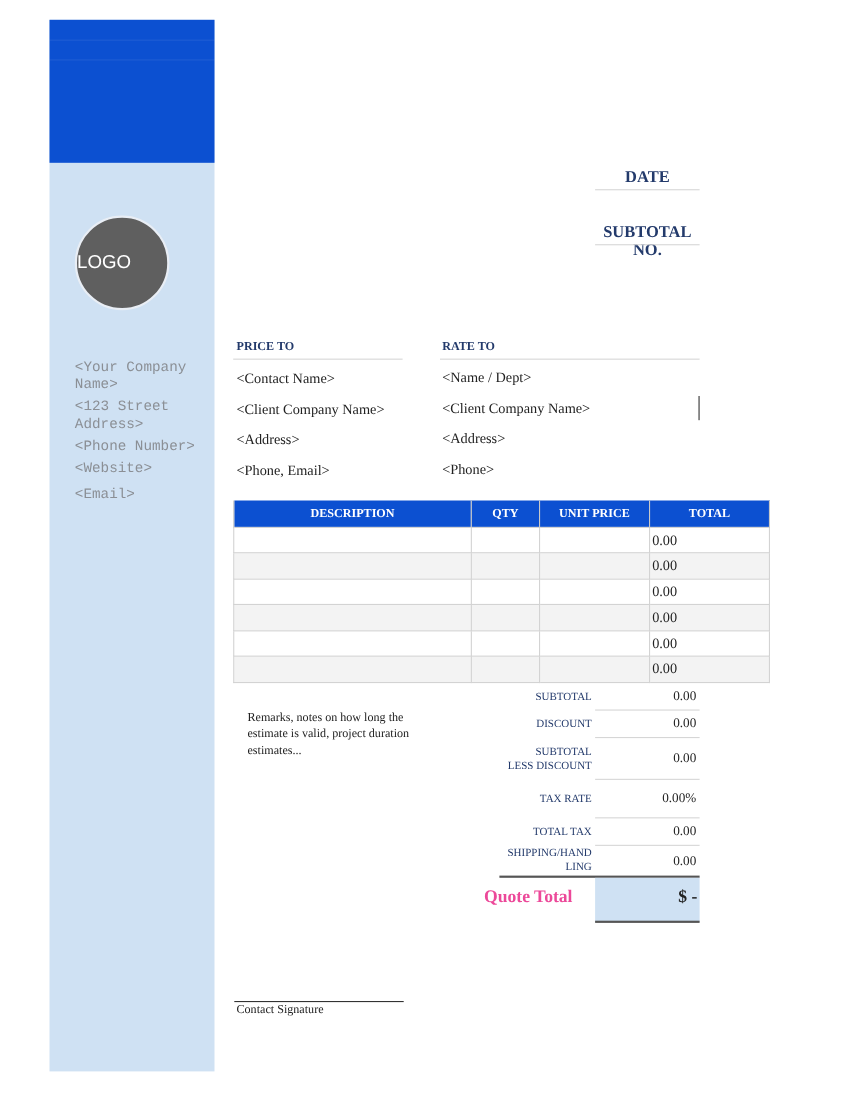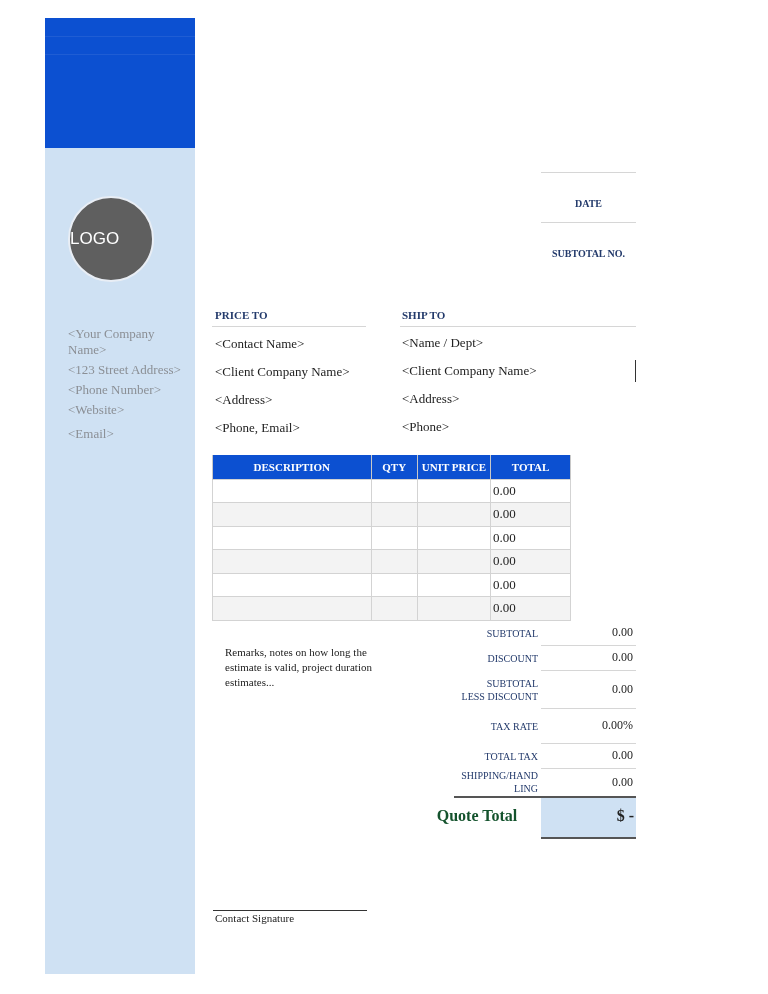--- a/index.html
+++ b/index.html
@@ -7,46 +7,46 @@
   body { position: relative; font-family: "Liberation Serif", "DejaVu Serif", serif; color: #222; }
 
   .sidebar { position: absolute; left: 45px; top: 18px; width: 150px; height: 956px; background: #cfe1f3; }
   .sidebar-head { position: absolute; left: 0; top: 0; width: 150px; height: 130px; background: #0c50d1; }
   .sidebar-head .stripe { position: absolute; left: 0; width: 150px; height: 1px; background: rgba(255,255,255,0.08); }
   .sidebar-title { position: absolute; left: 0; top: 68px; width: 150px; text-align: center; color: #ffffff; font-size: 22px; letter-spacing: 0.2px; }
 
   .logo { position: absolute; left: 23px; top: 178px; width: 86px; height: 86px; border-radius: 50%; background: #5f5f5f; border: 2px solid #e9eef5; display: flex; align-items: center; }
   .logo span { color: #ffffff; font-family: "Liberation Sans", "DejaVu Sans", sans-serif; font-size: 17px; }
 
-  .company { position: absolute; left: 23px; top: 308px; width: 125px; color: #8b8f95; font-size: 13px; line-height: 16px; }
+  .company { position: absolute; left: 23px; top: 308px; width: 125px; color: #8b8f95; font-size: 13px; line-height: 16px; font-family: Liberation Mono, monospace; }
   .company div { margin-bottom: 4px; }
   .company .email { margin-top: 8px; }
 
-  .meta-label { position: absolute; left: 541px; width: 95px; text-align: center; color: #233a6b; font-weight: bold; font-size: 10px; margin-top: 45px; }
+  .meta-label { position: absolute; left: 541px; width: 95px; text-align: center; color: #233a6b; font-weight: bold; font-size: 15px; }
   .meta-line { position: absolute; left: 541px; width: 95px; height: 1px; background: #d6d6d6; }
 
   .addr-head { position: absolute; color: #233a6b; font-weight: bold; font-size: 11px; }
   .addr-line { position: absolute; height: 1px; background: #d6d6d6; }
   .addr-item { position: absolute; font-size: 13px; color: #222; }
   .cursor { position: absolute; left: 635px; top: 360px; width: 1px; height: 22px; background: #333; }
 
-  table.items { position: absolute; left: 212px; top: 455px; width: 359px; border-collapse: collapse; }
+  table.items { position: absolute; left: 212px; top: 455px; width: 488px; border-collapse: collapse; }
   table.items th { background: #0c50d1; color: #ffffff; font-size: 11px; font-weight: bold; height: 24px; text-align: center; border: 1px solid #c8c8c8; border-top: none; border-bottom: none; }
   table.items td { height: 23.5px; border: 1px solid #d3d3d3; font-size: 13px; padding-left: 2px; }
   table.items tr.alt td { background: #f3f3f3; }
 
   .remarks { position: absolute; left: 215px; top: 645px; width: 160px; font-size: 11px; line-height: 15px; color: #222; margin-left: 10px; }
 
   .sum-label { position: absolute; left: 440px; width: 98px; text-align: right; color: #233a6b; font-weight: normal; font-size: 10px; line-height: 13px; }
   .sum-value { position: absolute; left: 541px; width: 92px; text-align: right; font-size: 12px; color: #222; }
   .sum-line { position: absolute; left: 541px; width: 95px; height: 1px; background: #d6d6d6; }
 
   .quote-line-top { position: absolute; left: 454px; top: 796px; width: 182px; height: 2px; background: #555; }
   .quote-box { position: absolute; left: 541px; top: 798px; width: 95px; height: 40px; background: #cfe1f3; }
-  .quote-label { position: absolute; left: 428px; top: 807px; width: 98px; text-align: center; color: #14532d; font-weight: bold; font-size: 16px; }
+  .quote-label { position: absolute; left: 440px; top: 807px; width: 98px; text-align: left; color: #ec4899; font-weight: bold; font-size: 16px; }
   .quote-value { position: absolute; left: 541px; top: 807px; width: 93px; text-align: right; color: #222; font-weight: bold; font-size: 16px; }
   .quote-line-bot { position: absolute; left: 541px; top: 837px; width: 95px; height: 2px; background: #555; }
 
   .sig-line { position: absolute; left: 213px; top: 910px; width: 154px; height: 1px; background: #333; }
   .sig-label { position: absolute; left: 215px; top: 912px; font-size: 11px; color: #222; }
 </style>
 </head>
 <body>
 
 <div class="sidebar">
@@ -71,21 +71,21 @@
 <div class="meta-label" style="top:203px">SUBTOTAL NO.</div>
 <div class="meta-line" style="top:222px"></div>
 
 <div class="addr-head" style="left:215px; top:309px">PRICE TO</div>
 <div class="addr-line" style="left:212px; top:326px; width:154px"></div>
 <div class="addr-item" style="left:215px; top:336px">&lt;Contact Name&gt;</div>
 <div class="addr-item" style="left:215px; top:364px">&lt;Client Company Name&gt;</div>
 <div class="addr-item" style="left:215px; top:392px">&lt;Address&gt;</div>
 <div class="addr-item" style="left:215px; top:420px">&lt;Phone, Email&gt;</div>
 
-<div class="addr-head" style="left:402px; top:309px">SHIP TO</div>
+<div class="addr-head" style="left:402px; top:309px">RATE TO</div>
 <div class="addr-line" style="left:400px; top:326px; width:236px"></div>
 <div class="addr-item" style="left:402px; top:335px">&lt;Name / Dept&gt;</div>
 <div class="addr-item" style="left:402px; top:363px">&lt;Client Company Name&gt;</div>
 <div class="addr-item" style="left:402px; top:391px">&lt;Address&gt;</div>
 <div class="addr-item" style="left:402px; top:419px">&lt;Phone&gt;</div>
 <div class="cursor"></div>
 
 <table class="items">
   <colgroup>
     <col style="width:188px">

